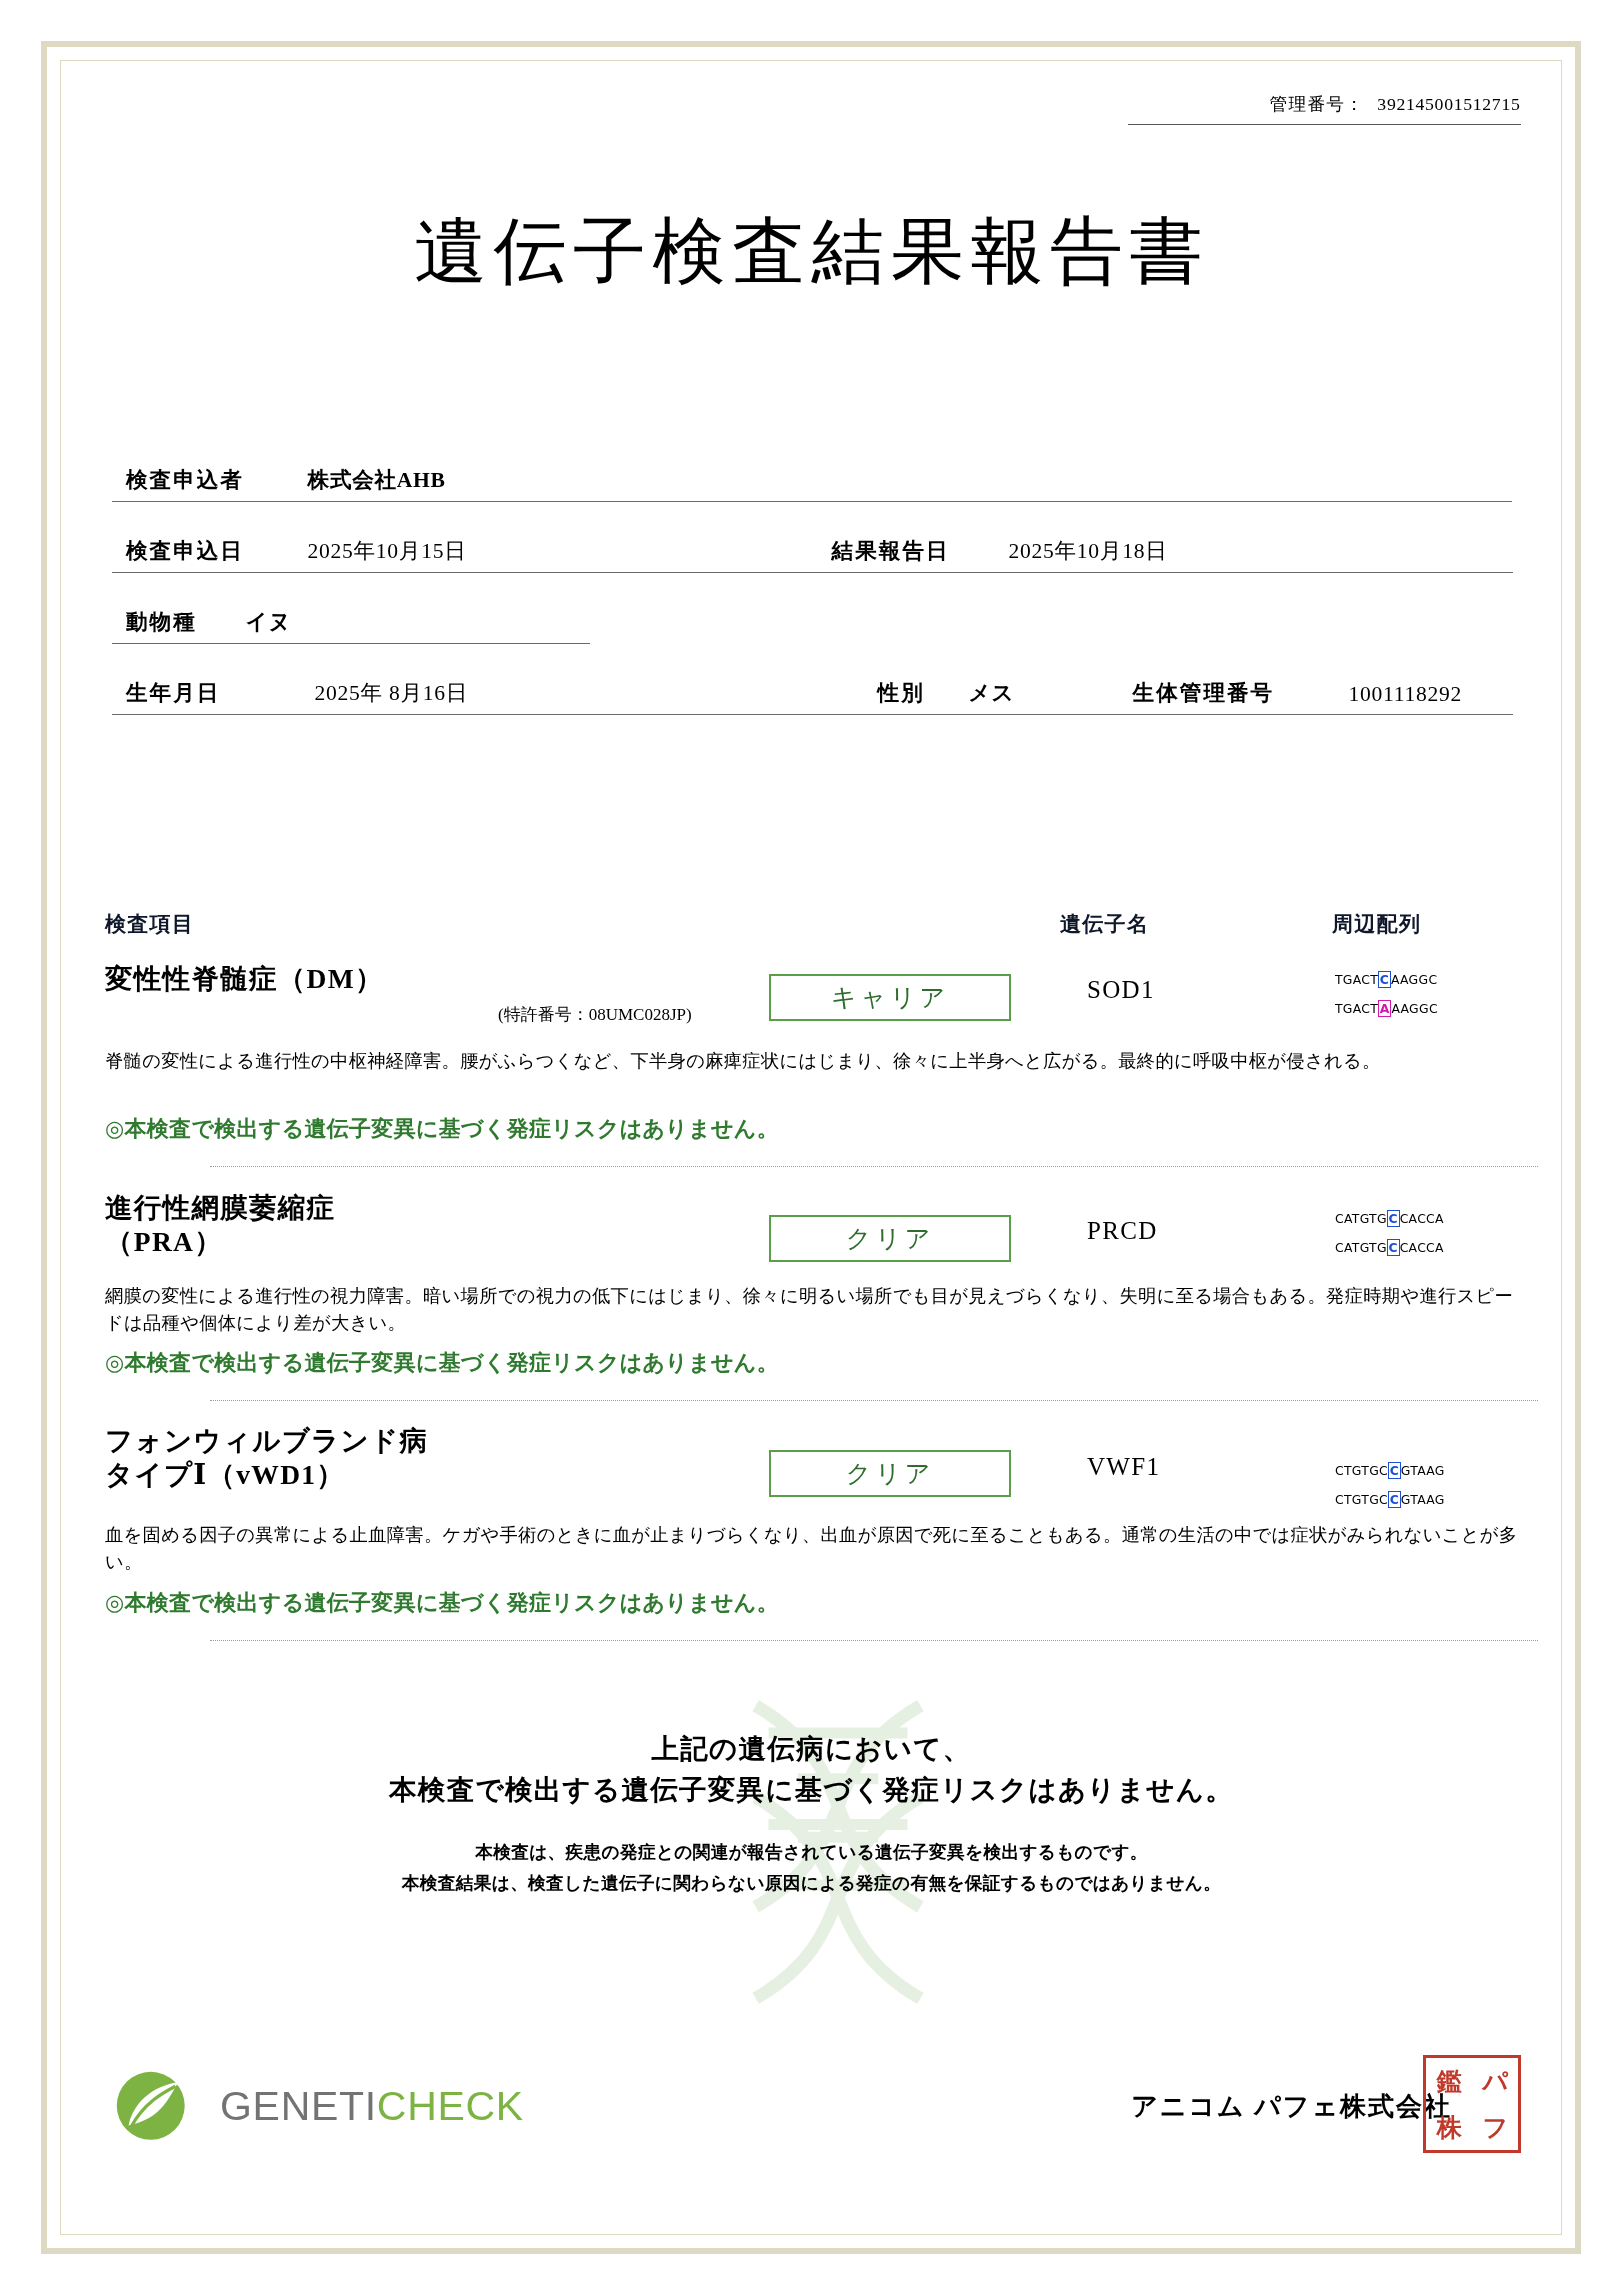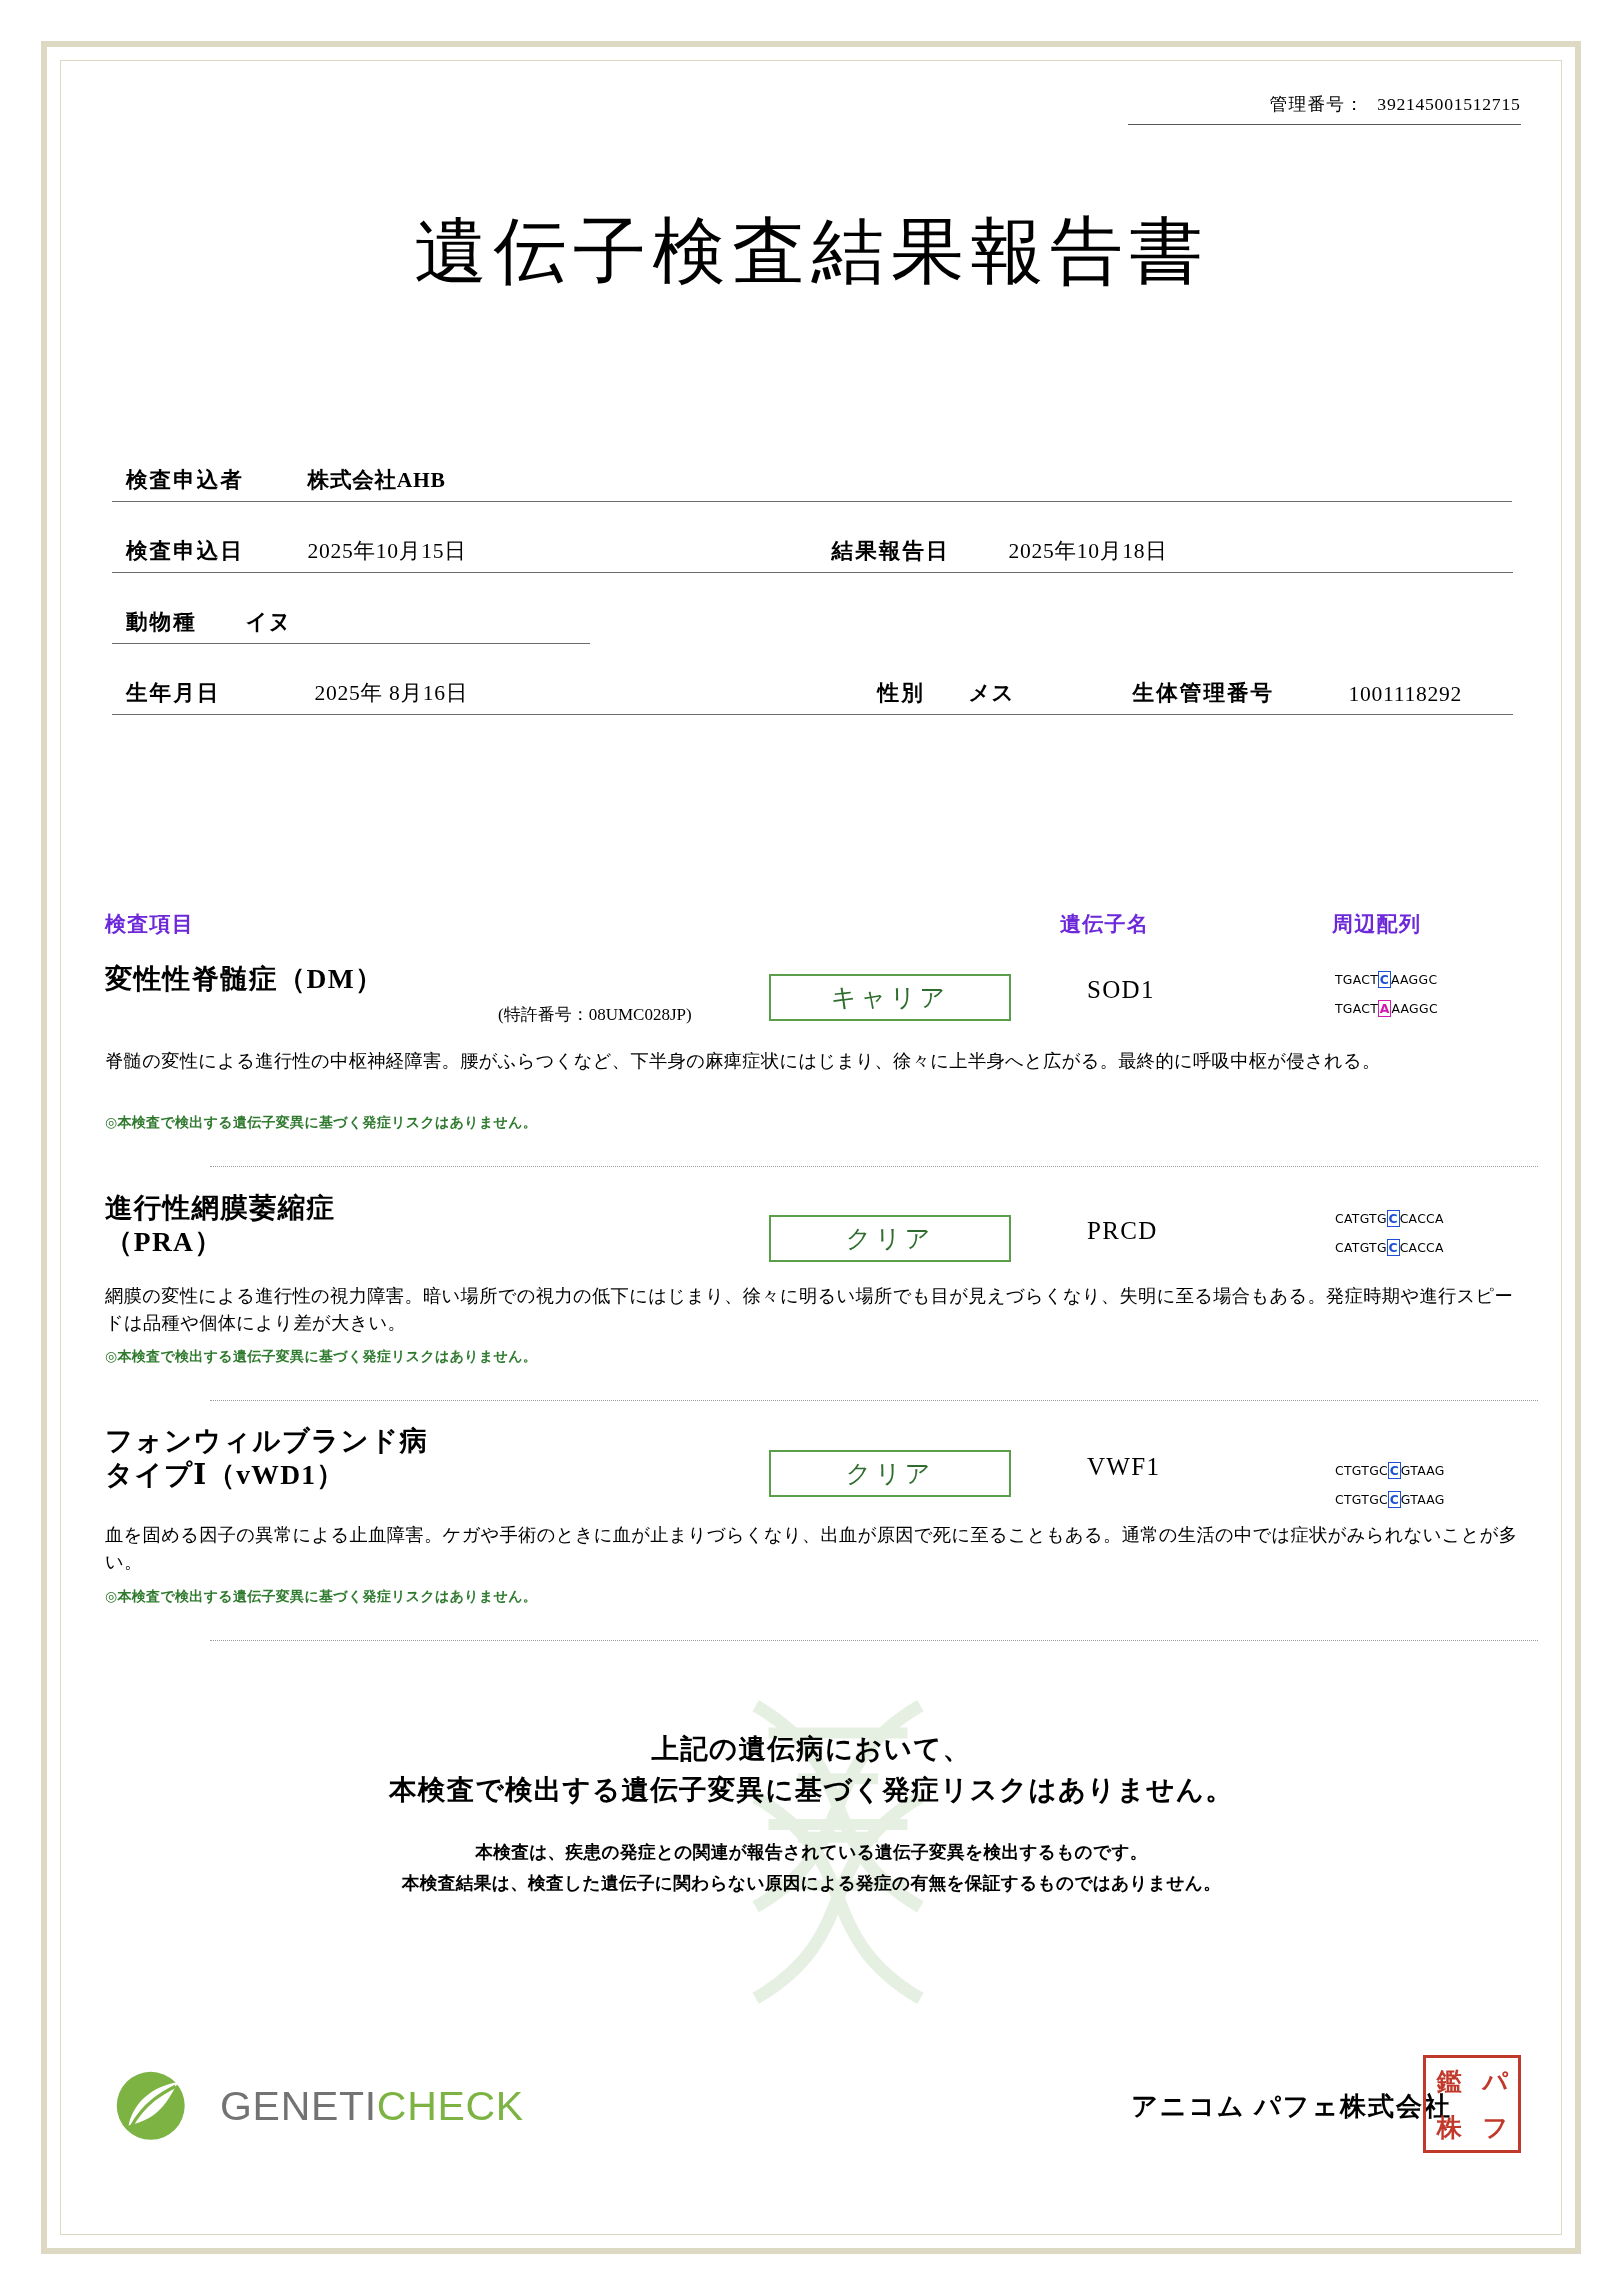--- a/index.html
+++ b/index.html
@@ -124,21 +124,21 @@
     position: absolute;
     left: 0;
     top: 831px;
     width: 1439px;
     height: 30px;
   }
   .col-heads .ch {
     position: absolute;
     font-size: 21px;
     font-weight: bold;
-    color: #6d28d9;
+    color: #0f172a;
     letter-spacing: 1.3px;
   }
   .ch-item { left: 13px; }
   .ch-gene { left: 968px; }
   .ch-seq  { left: 1240px; }
 
   
   .test-block {
     position: absolute;
     left: 0;
@@ -206,21 +206,21 @@
     left: 13px;
     width: 1413px;
     font-size: 18.3px;
     line-height: 1.5;
     letter-spacing: 0.3px;
   }
   .tb-risk {
     position: absolute;
     left: 13px;
     width: 1413px;
-    font-size: 14px;
+    font-size: 22px;
     font-weight: bold;
     color: #2f7a2f;
     letter-spacing: 0.3px;
   }
   .divider {
     position: absolute;
     left: 118px;
     width: 1328px;
     border-top: 1.3px dotted #9a9a9a;
     height: 0;

